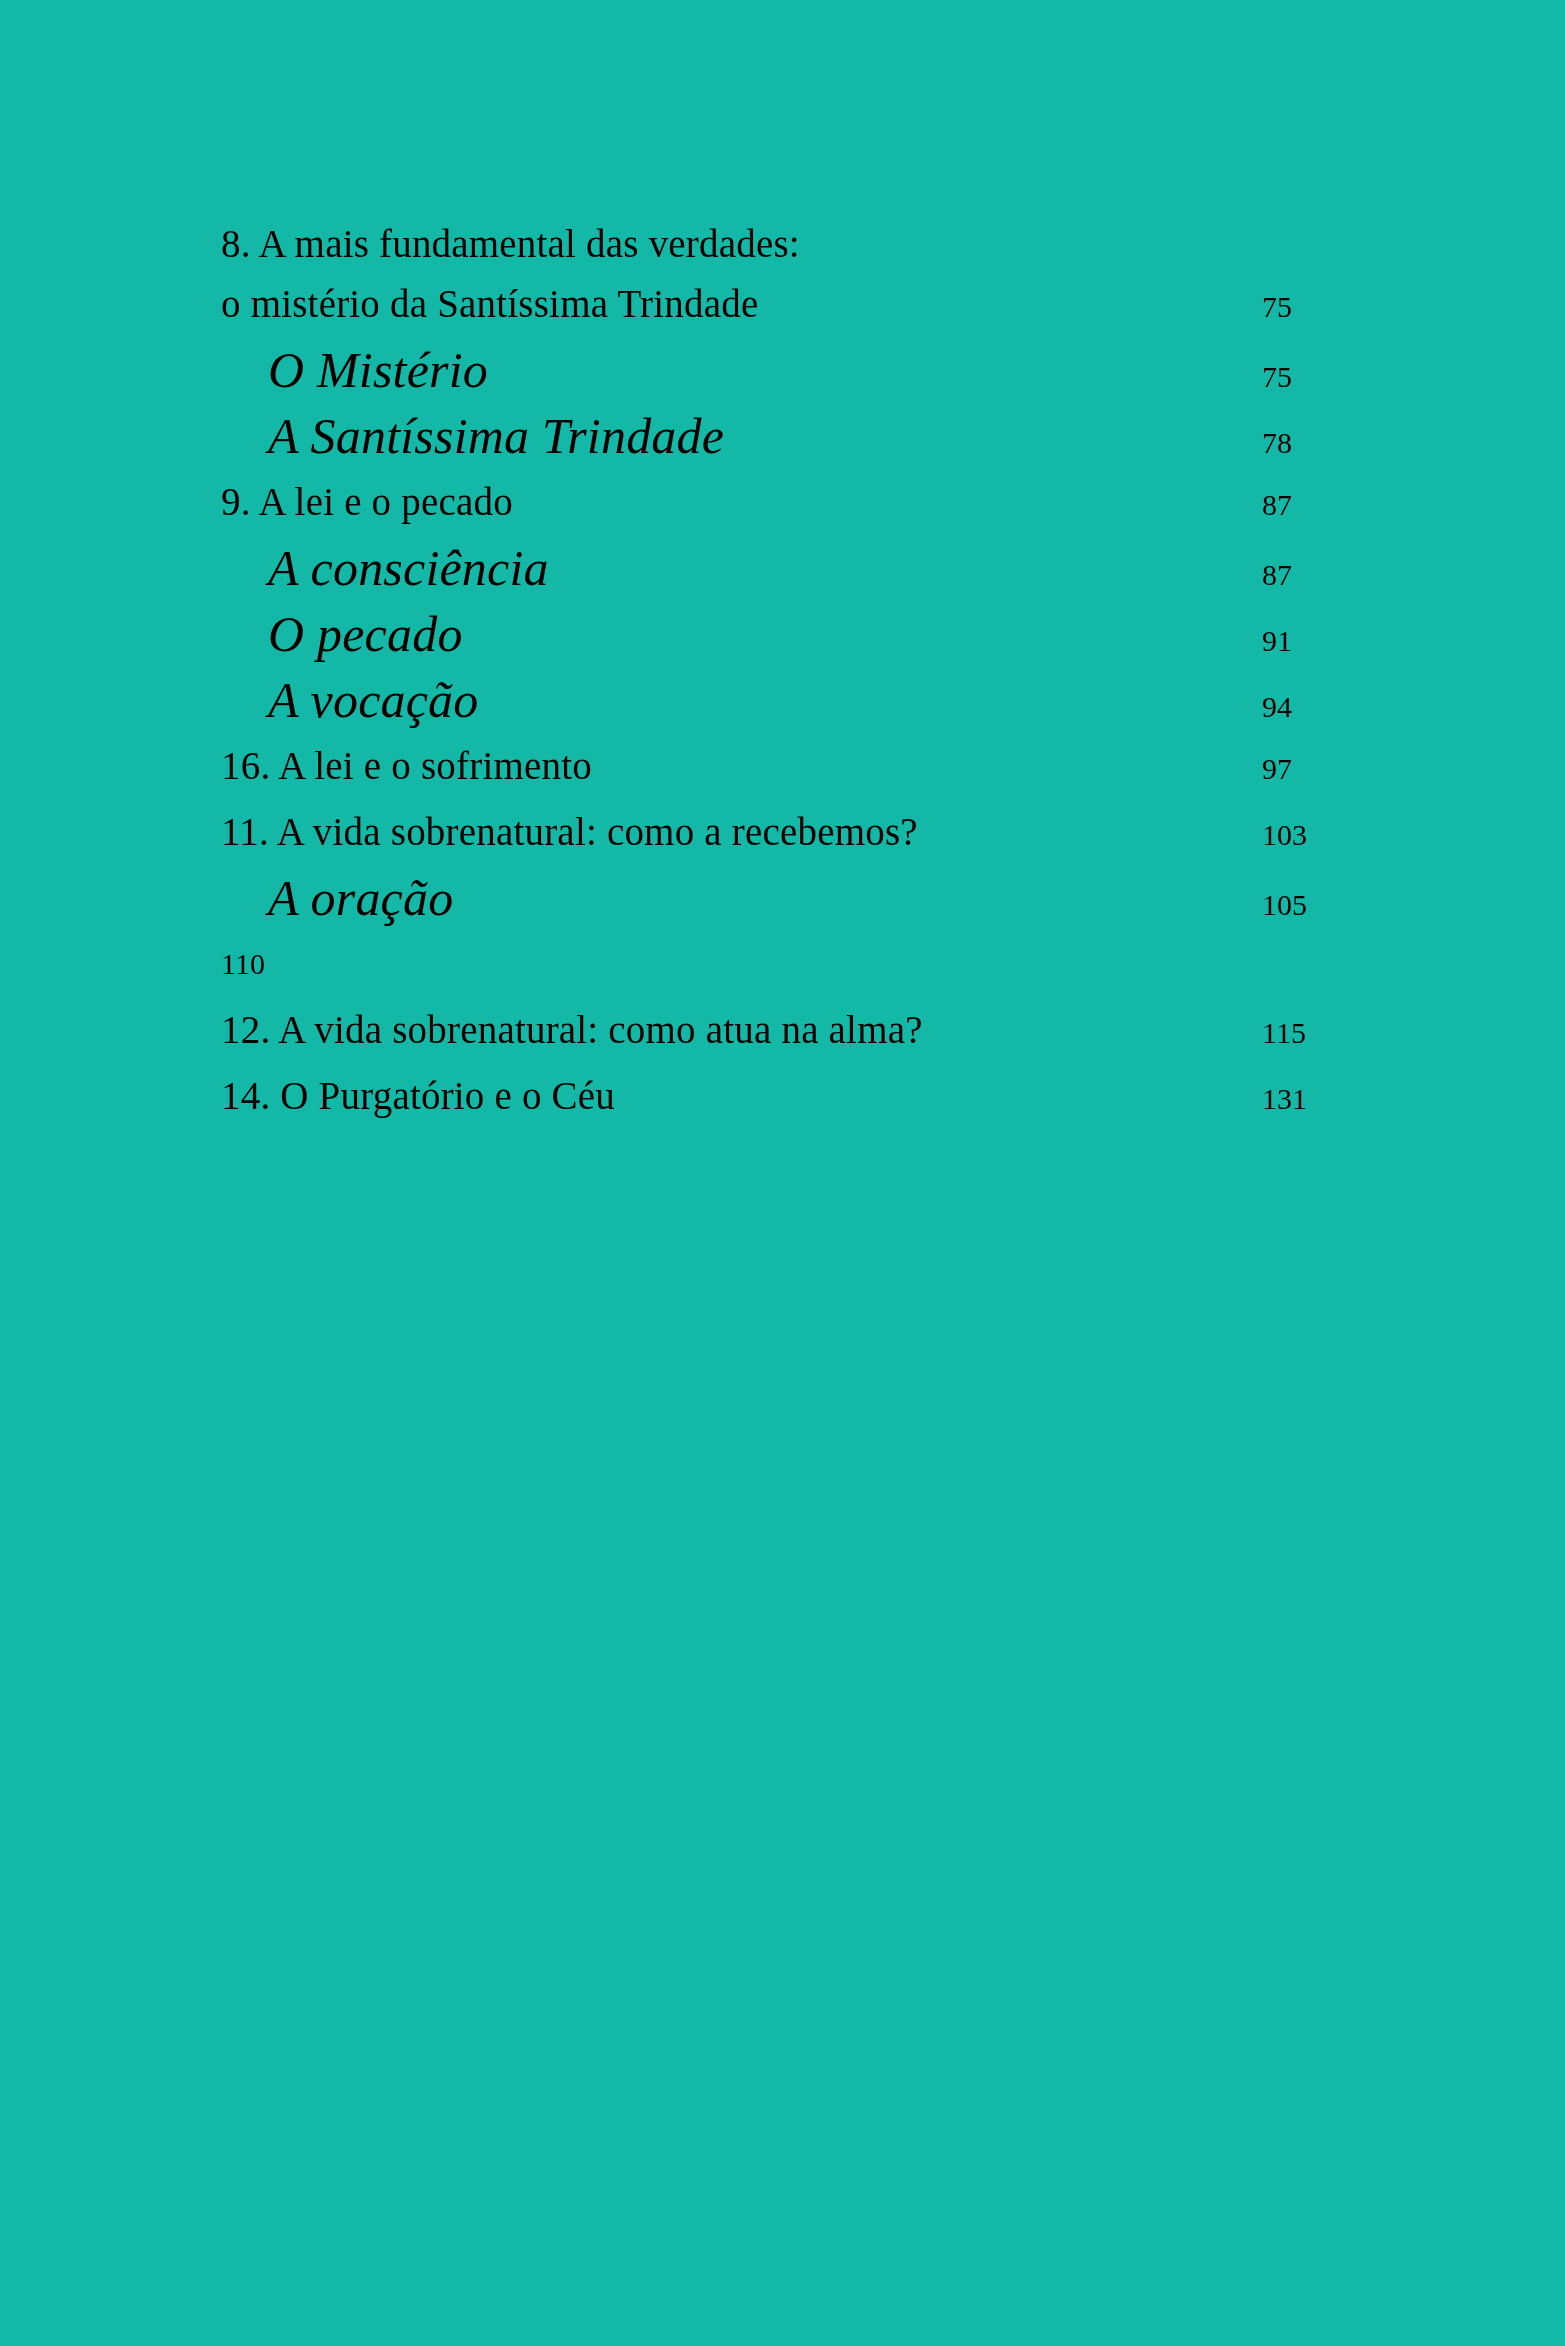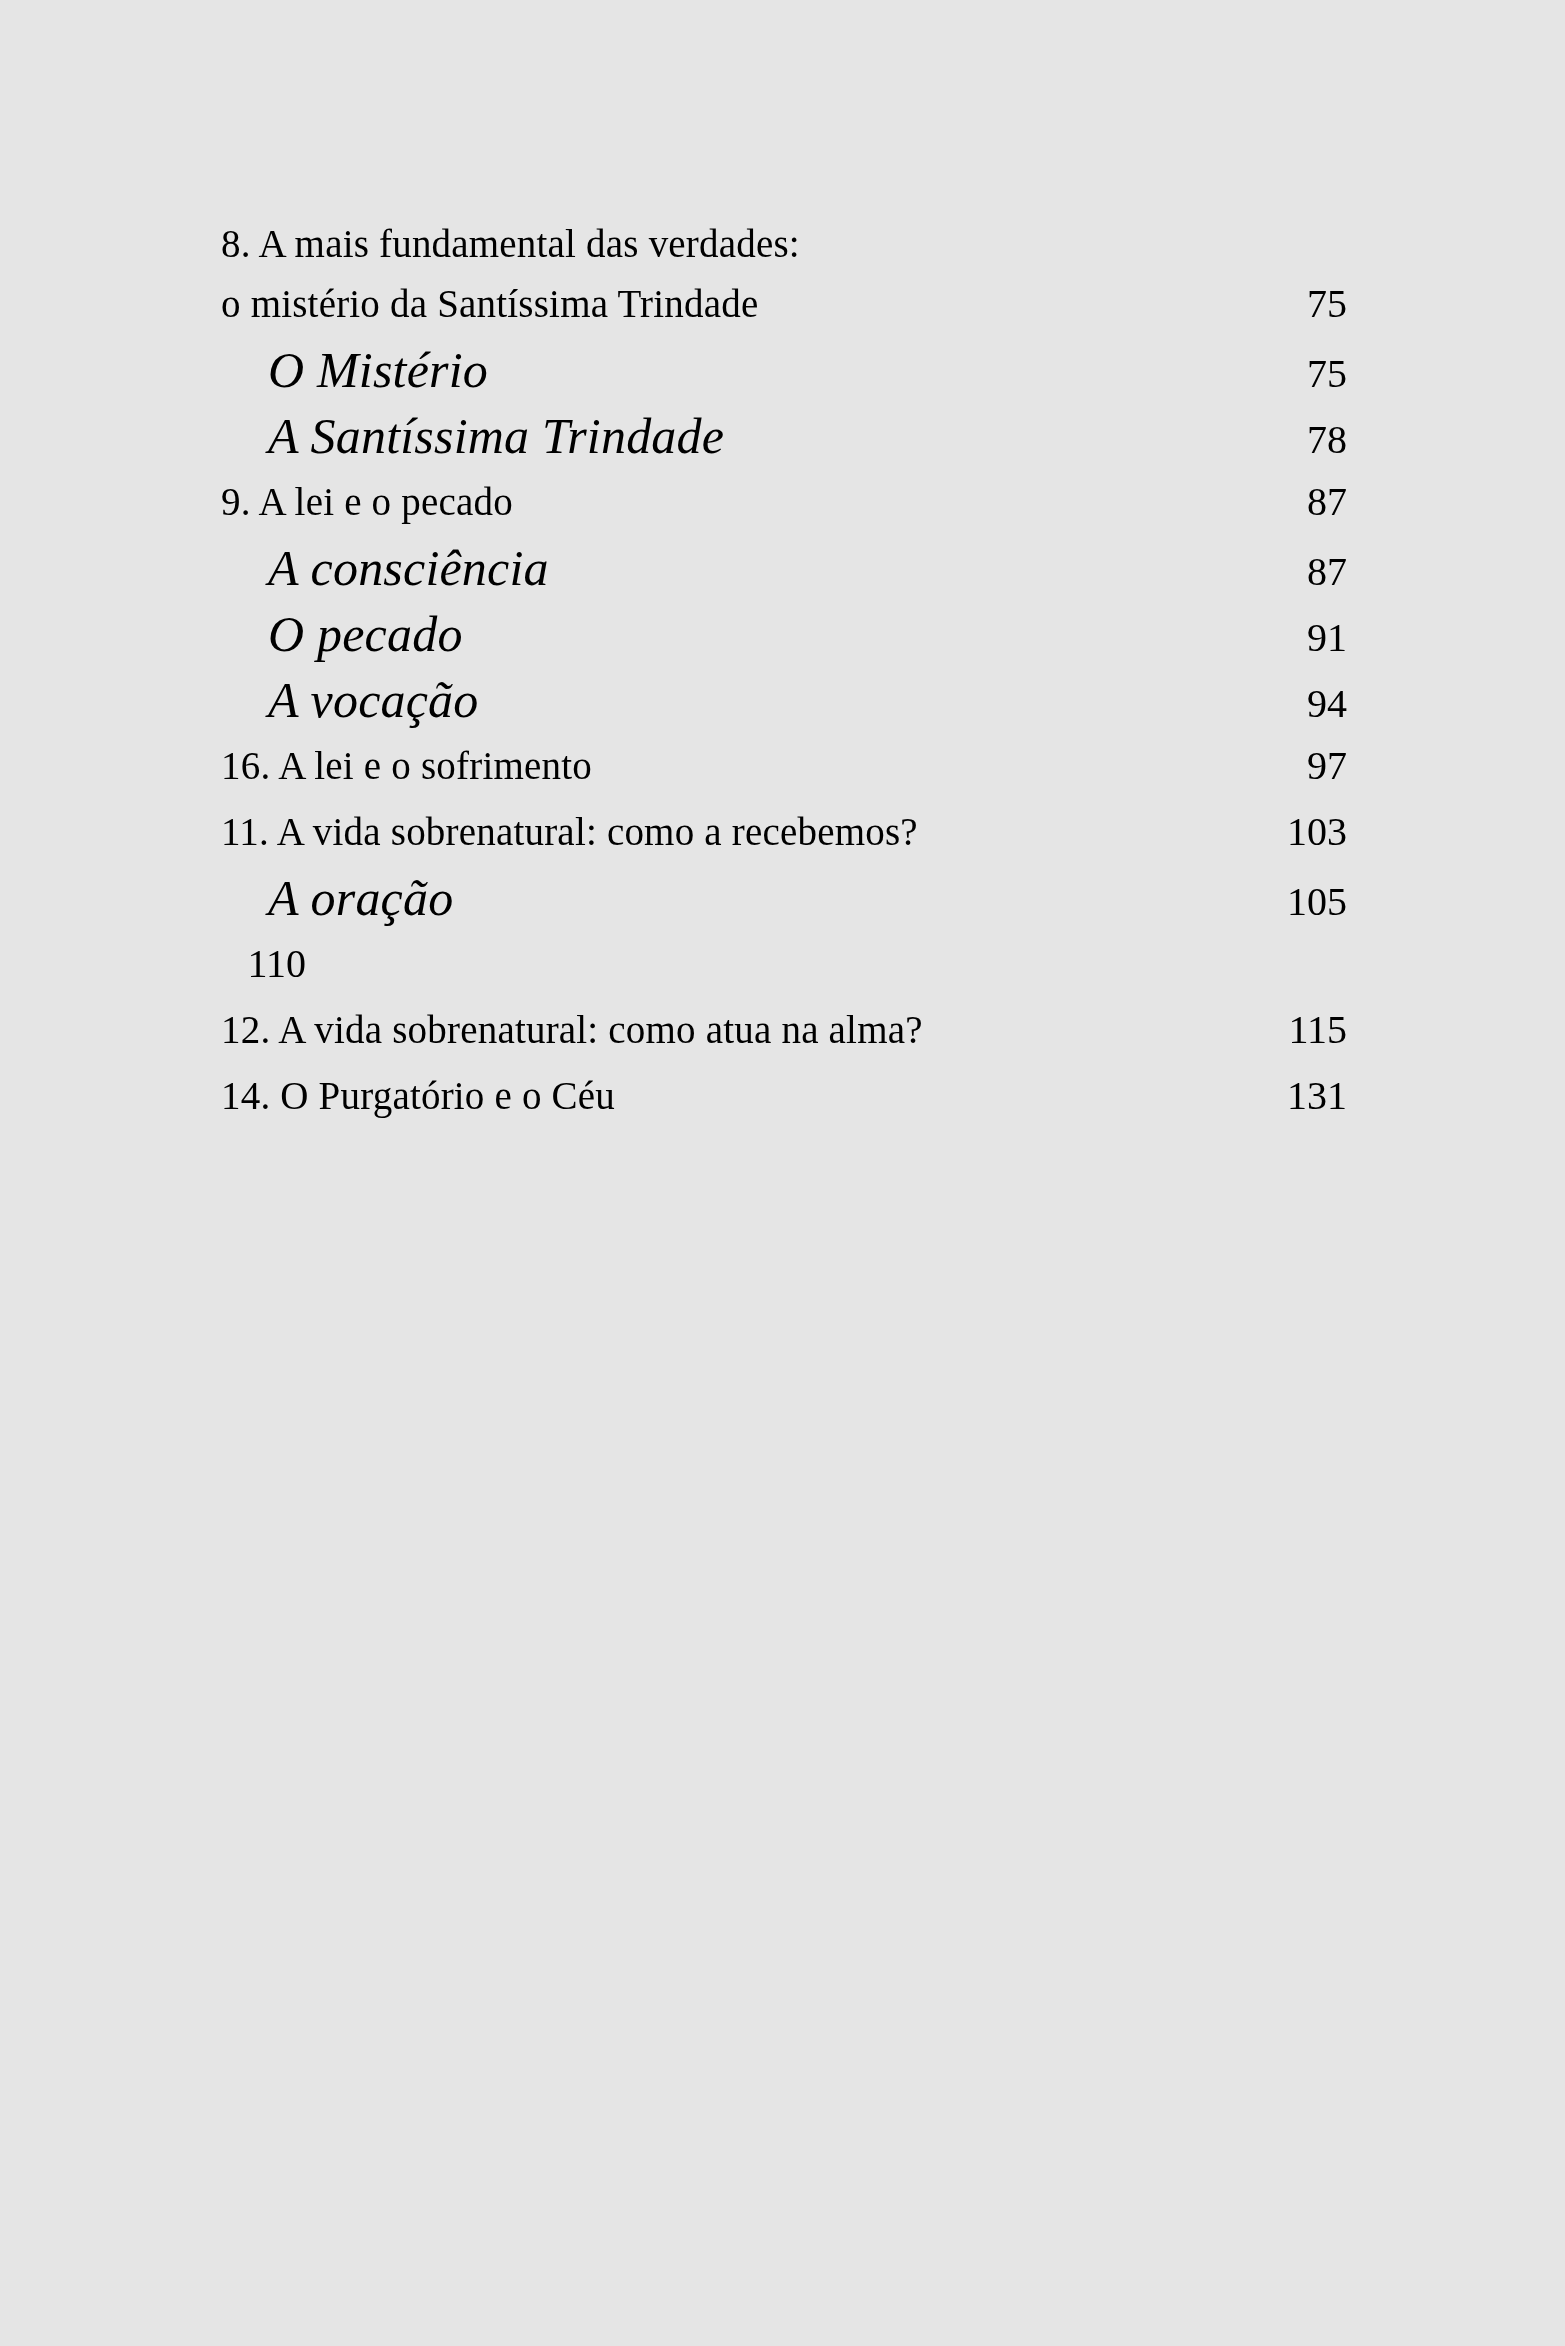--- a/index.html
+++ b/index.html
@@ -13,21 +13,21 @@
     background: #ffffff;
     font-family: "Liberation Serif", "DejaVu Serif", serif;
     color: #000000;
     -webkit-font-smoothing: antialiased;
   }
 
   .page {
     position: relative;
     width: 1565px;
     height: 2347px;
-    background: #e5e5e5;
+    background: #14b8a6;
     overflow: hidden;
   }
 
   
   .toc {
     position: absolute;
     left: 221px;
     top: 216px;
     width: 1126px; 
   }
@@ -58,23 +58,23 @@
   }
 
   
   .level-section .toc-label {
     font-style: italic;
     padding-left: 47px;
     font-size: 50px;
   }
 
   .toc-page {
-    font-size: 40px;
+    font-size: 30px;
     font-style: normal;
-    text-align: right;
+    text-align: left;
     min-width: 85px;
     flex: 0 0 auto;
   }
 
   .toc-page.empty {
     visibility: hidden;
   }
 </style>
 </head>
 <body>

